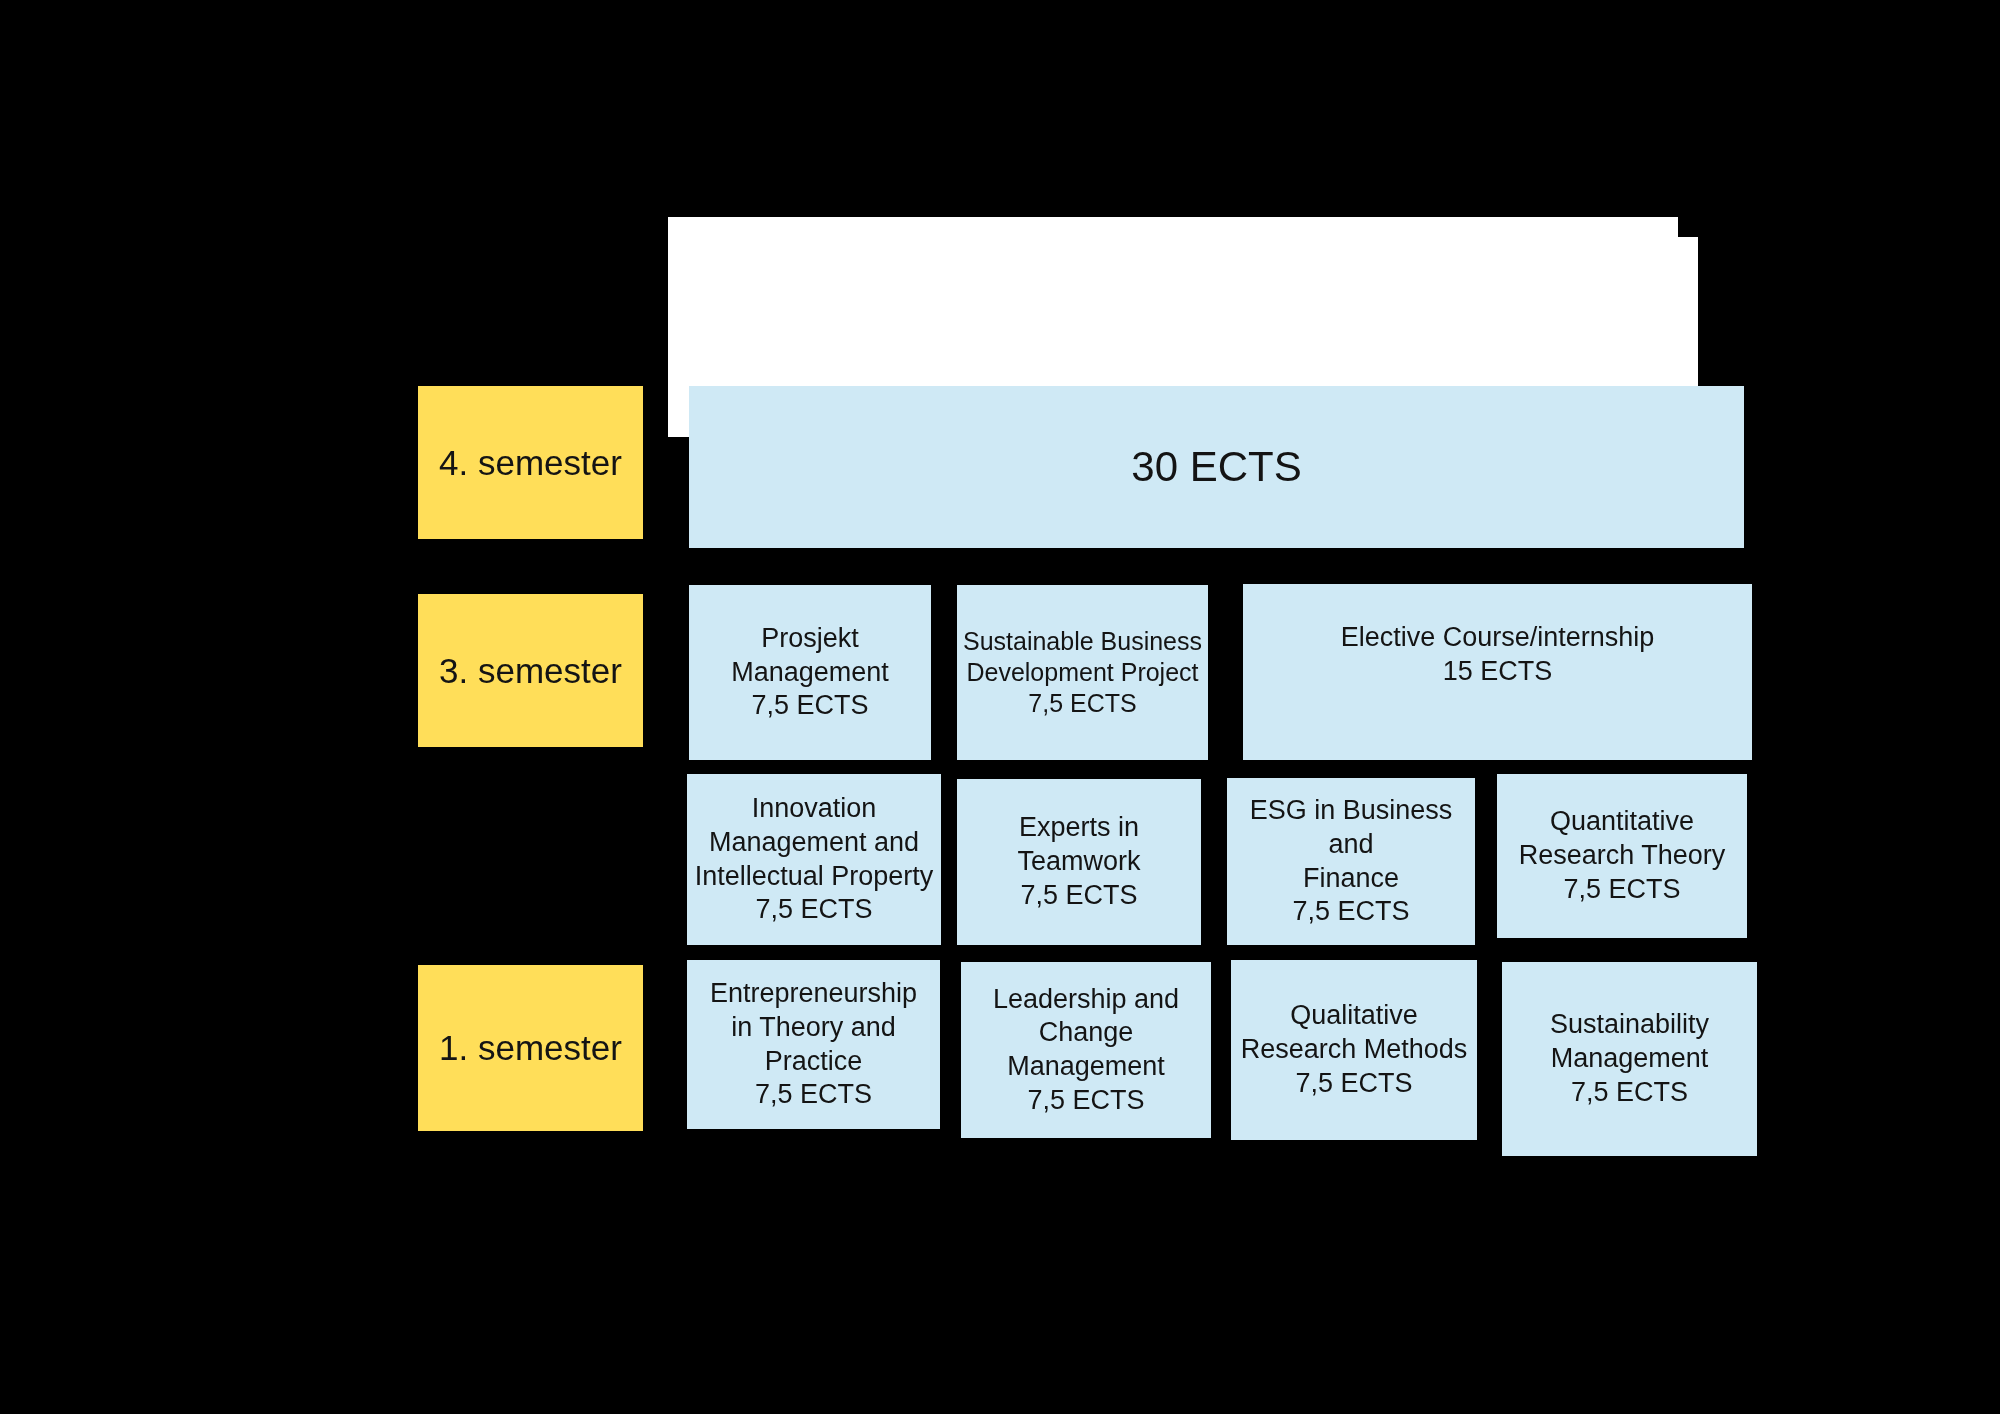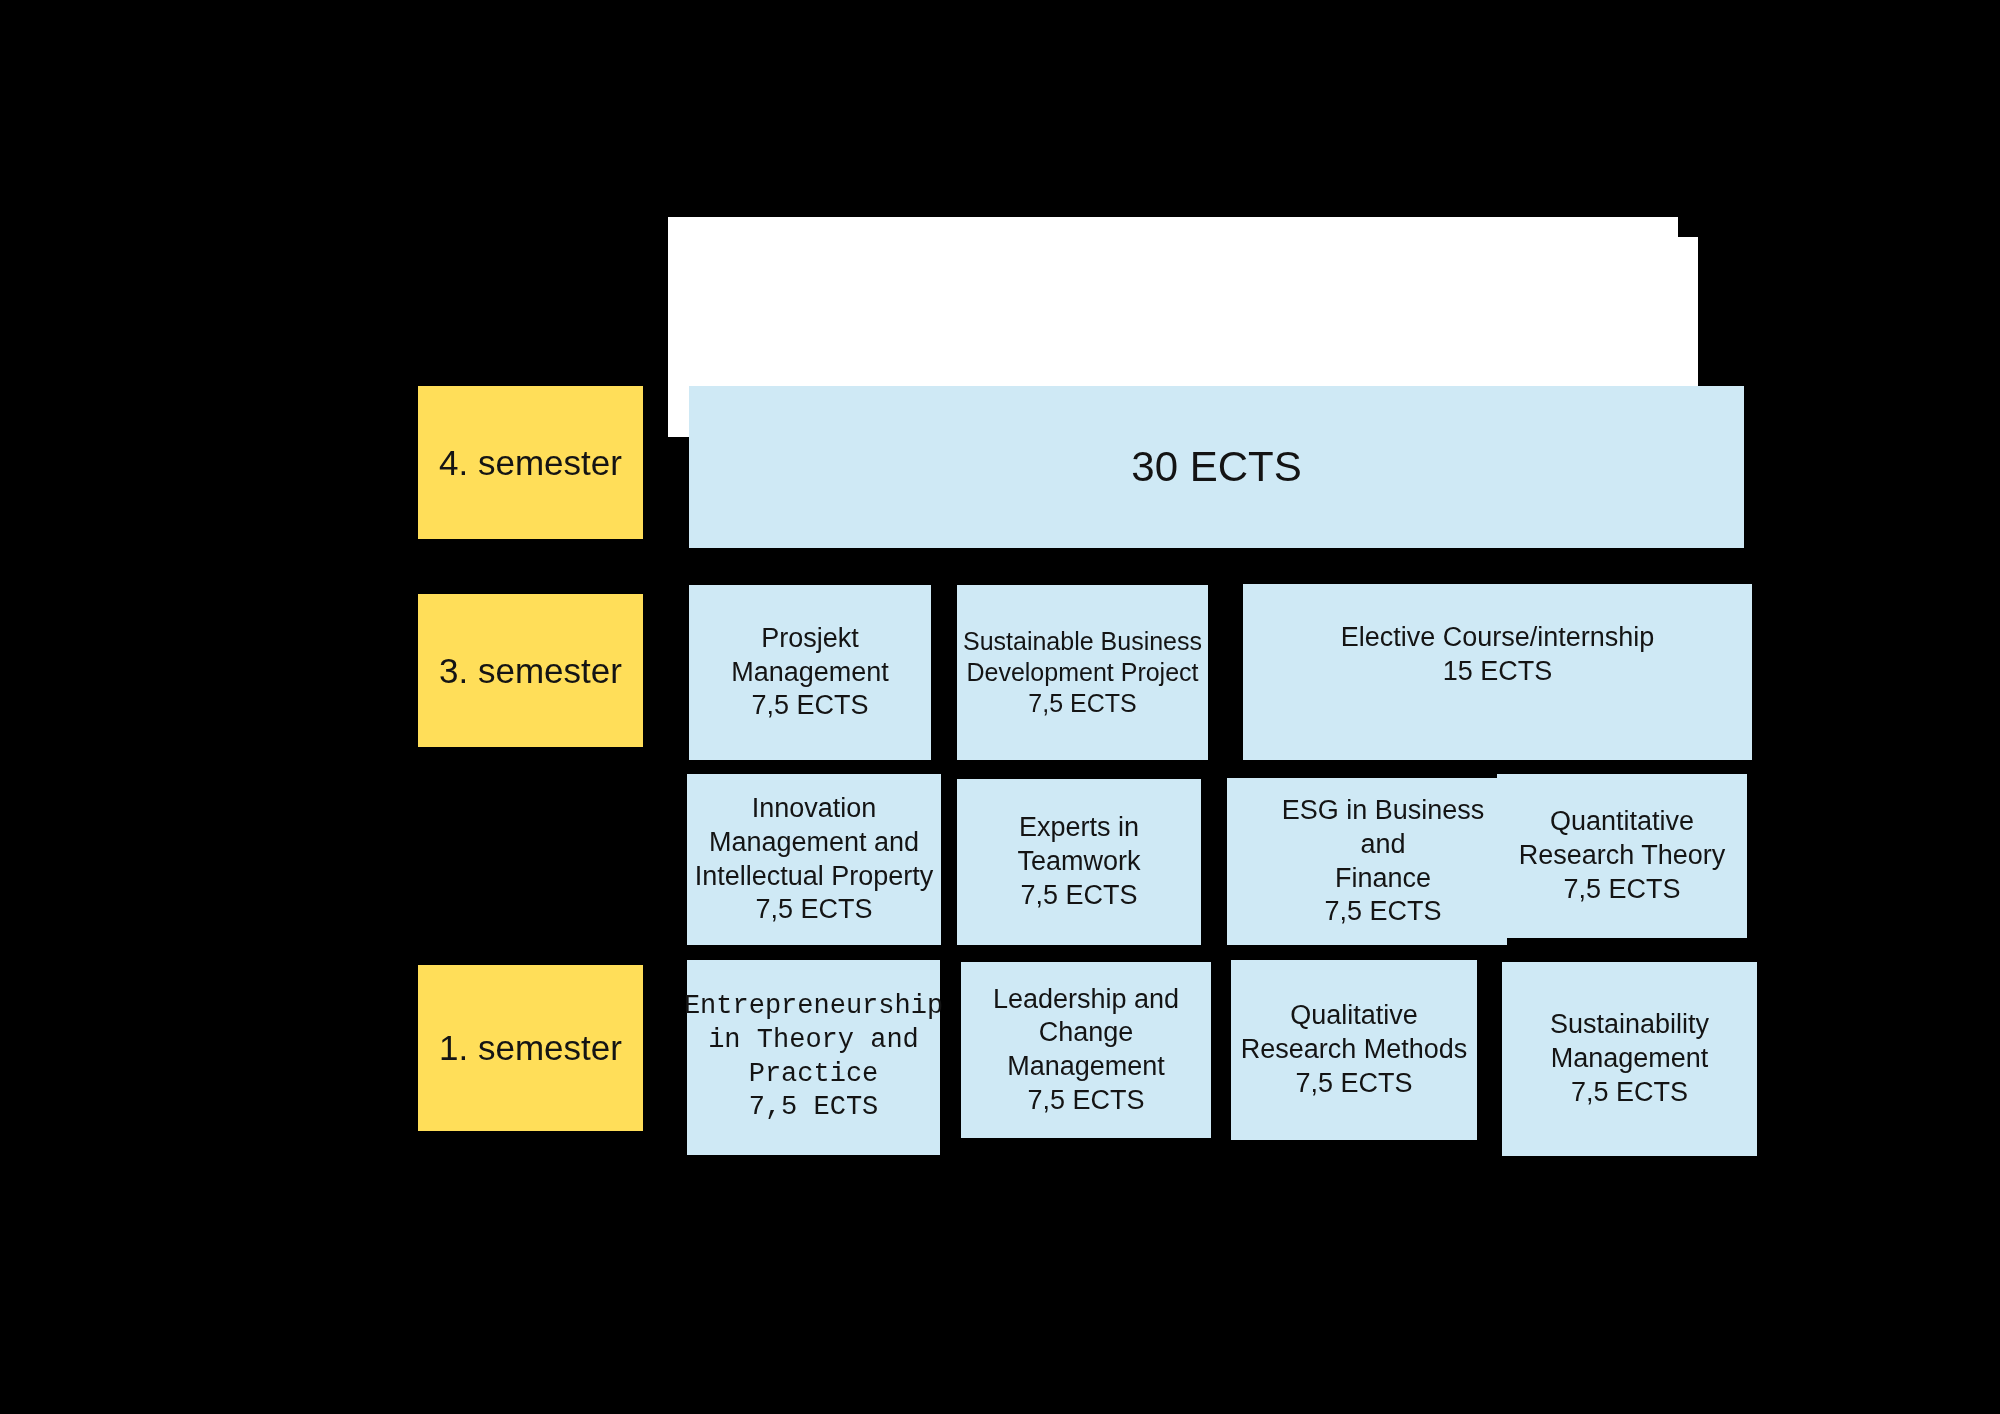--- a/index.html
+++ b/index.html
@@ -95,32 +95,32 @@
     <div class="title">Innovation
 Management and
 Intellectual Property</div>
     <div class="ects">7,5 ECTS</div>
   </div>
   <div class="course" style="left:957px; top:779px; width:244px; height:166px;">
     <div class="title">Experts in
 Teamwork</div>
     <div class="ects">7,5 ECTS</div>
   </div>
-  <div class="course" style="left:1227px; top:778px; width:248px; height:167px;padding-left:32px;">
+  <div class="course" style="left:1227px; top:778px; width:248px; height:167px;">
     <div class="title">ESG in Business and
 Finance</div>
     <div class="ects">7,5 ECTS</div>
   </div>
   <div class="course" style="left:1497px; top:774px; width:250px; height:164px;">
     <div class="title">Quantitative
 Research Theory</div>
     <div class="ects">7,5 ECTS</div>
   </div>
 
-  <div class="course" style="left:687px; top:960px; width:253px; height:195px;font-family:Liberation Mono, monospace;">
+  <div class="course" style="left:687px; top:960px; width:253px; height:169px;">
     <div class="title">Entrepreneurship
 in Theory and
 Practice</div>
     <div class="ects">7,5 ECTS</div>
   </div>
   <div class="course" style="left:961px; top:962px; width:250px; height:176px;">
     <div class="title">Leadership and
 Change
 Management</div>
     <div class="ects">7,5 ECTS</div>

